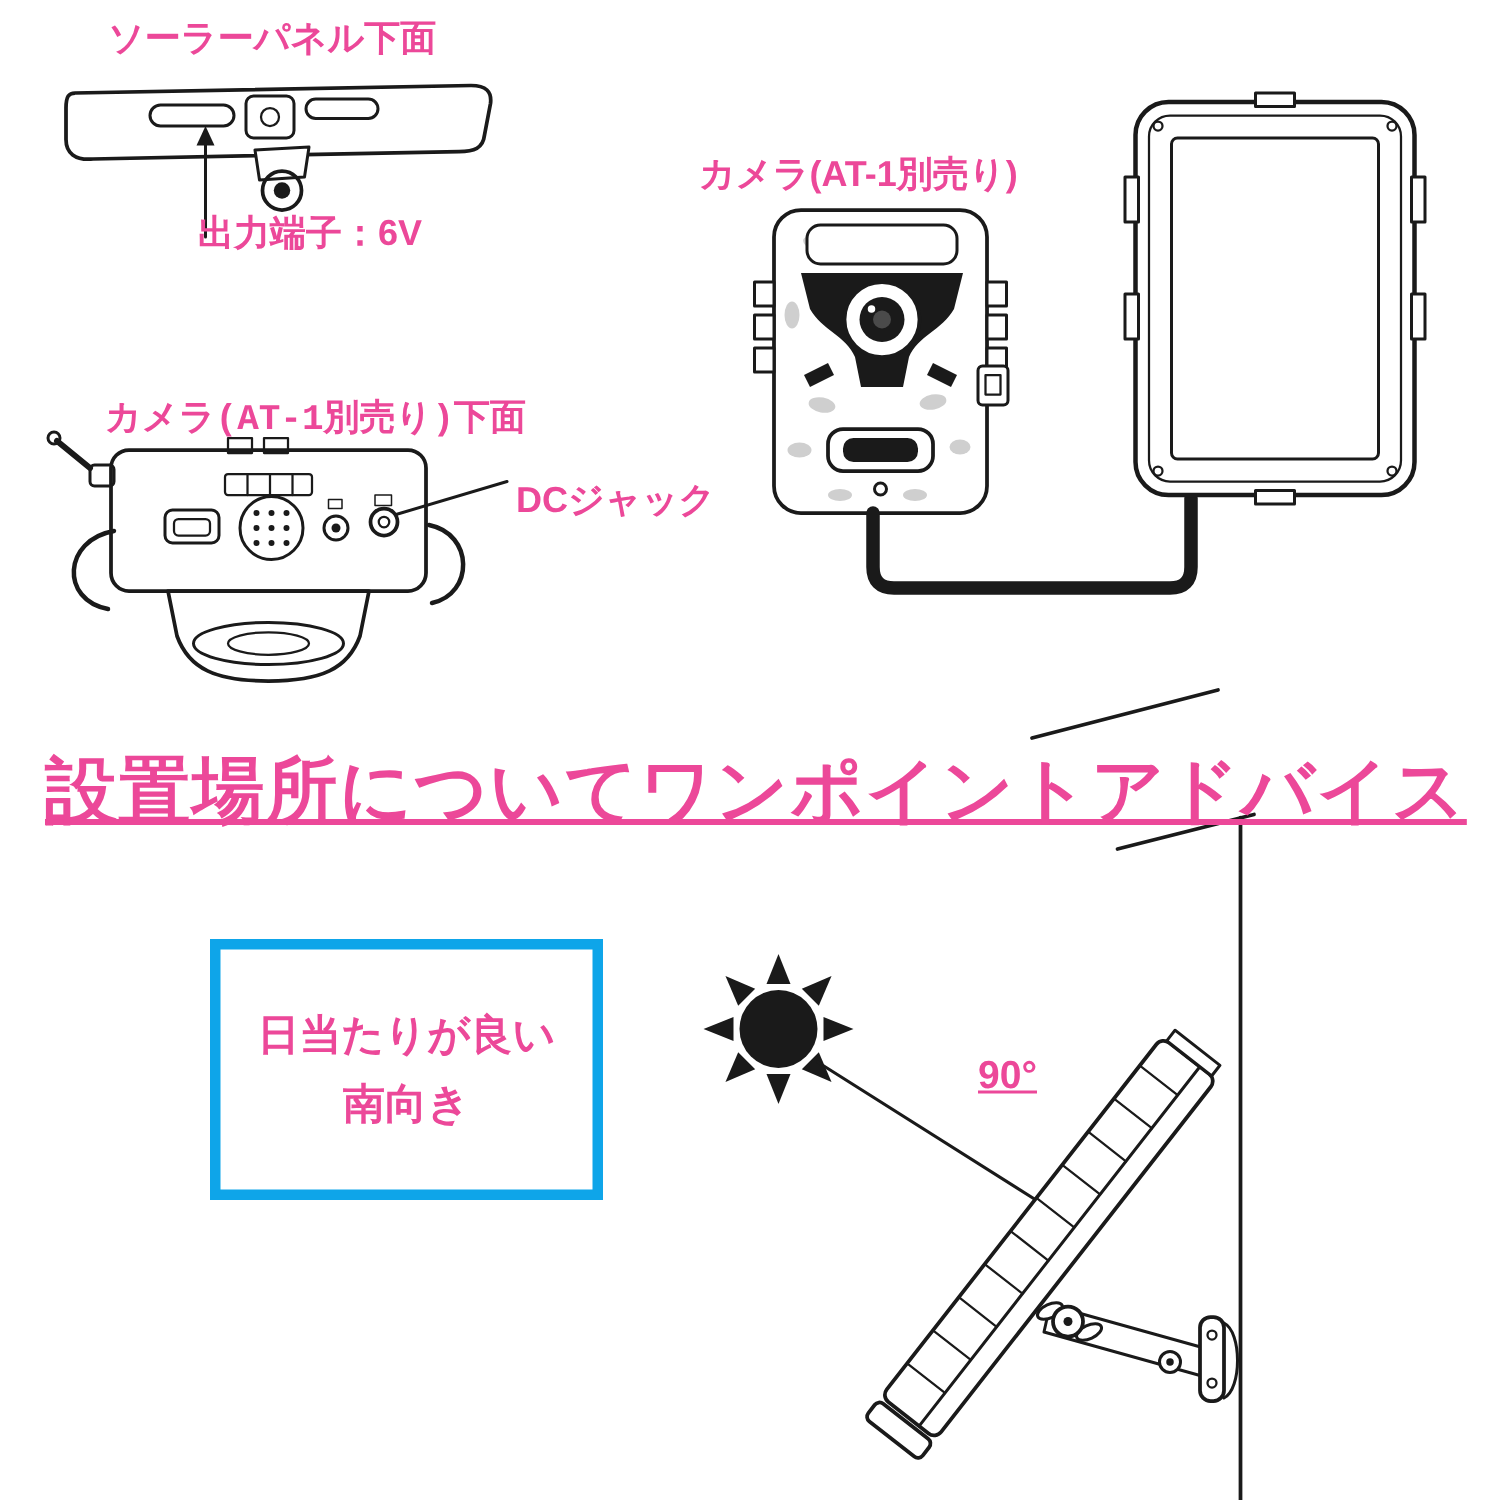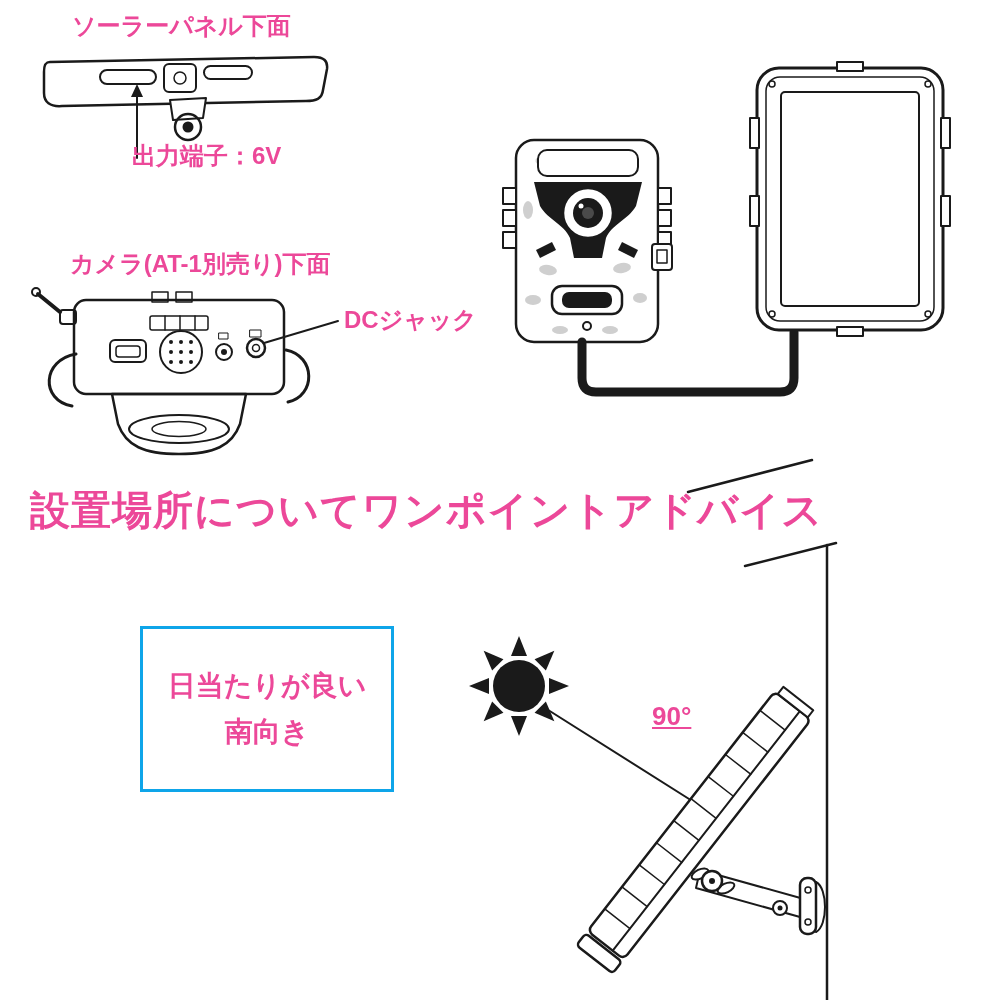--- a/index.html
+++ b/index.html
@@ -2,24 +2,24 @@
 <html><head>
 <meta charset="utf-8">
 <style>
   html,body{margin:0;padding:0;background:#ffffff;}
   .canvas{
     position:relative;width:1000px;height:1000px;background:#ffffff;
     font-family:"Liberation Sans","DejaVu Sans",sans-serif;color:#ec4899;overflow:hidden;
   }
   .art{position:absolute;left:0;top:0;}
   .lbl{position:absolute;white-space:nowrap;font-weight:600;font-size:24px;line-height:1.2;}
-  .heading{position:absolute;left:30px;top:483px;font-size:40px;font-weight:800;letter-spacing:1px;white-space:nowrap;}
+  .heading{position:absolute;left:30px;top:495px;font-size:48px;font-weight:800;letter-spacing:1px;white-space:nowrap;text-decoration:underline;}
   .advice-box{
     position:absolute;left:140px;top:626px;width:248px;height:160px;
-    border:3px solid #0ea5e9;display:flex;flex-direction:column;justify-content:center;
+    border:7px solid #0ea5e9;display:flex;flex-direction:column;justify-content:center;
     align-items:center;gap:8px;font-size:28px;font-weight:600;text-align:center;background:#fff;
   }
   .angle{position:absolute;left:652px;top:701px;font-size:26px;font-weight:600;text-decoration:underline;}
 </style>
 </head>
 <body>
 
 <div class="canvas">
 
   <svg class="art" width="1000" height="1000" viewBox="0 0 1000 1000">
@@ -185,24 +185,25 @@
       </g>
 
     </g>
   </svg>
 
   <div class="lbl" style="left:72px;top:12px;">ソーラーパネル下面</div>
 
   <div class="lbl" style="left:132px;top:142px;">出力端子：6V</div>
 
 
-  <div class="lbl" style="left:70px;top:250px;">カメラ(AT-1別売り)下面</div>
-
-  <div class="lbl" style="left:344px;top:306px;">DCジャック</div>
-
+  <div class="lbl" style="left:70px;top:267px;font-family:Liberation Mono, monospace;">カメラ(AT-1別売り)下面</div>
+
+  <div class="lbl" style="left:344px;top:320px;">DCジャック</div>
+
+  <div class="lbl" style="left:466px;top:103px;">カメラ(AT-1別売り)</div>
 
   <div class="heading">設置場所についてワンポイントアドバイス</div>
 
   <div class="advice-box">
     <div>日当たりが良い</div>
     <div>南向き</div>
   </div>
 
   <div class="angle">90°</div>
 

